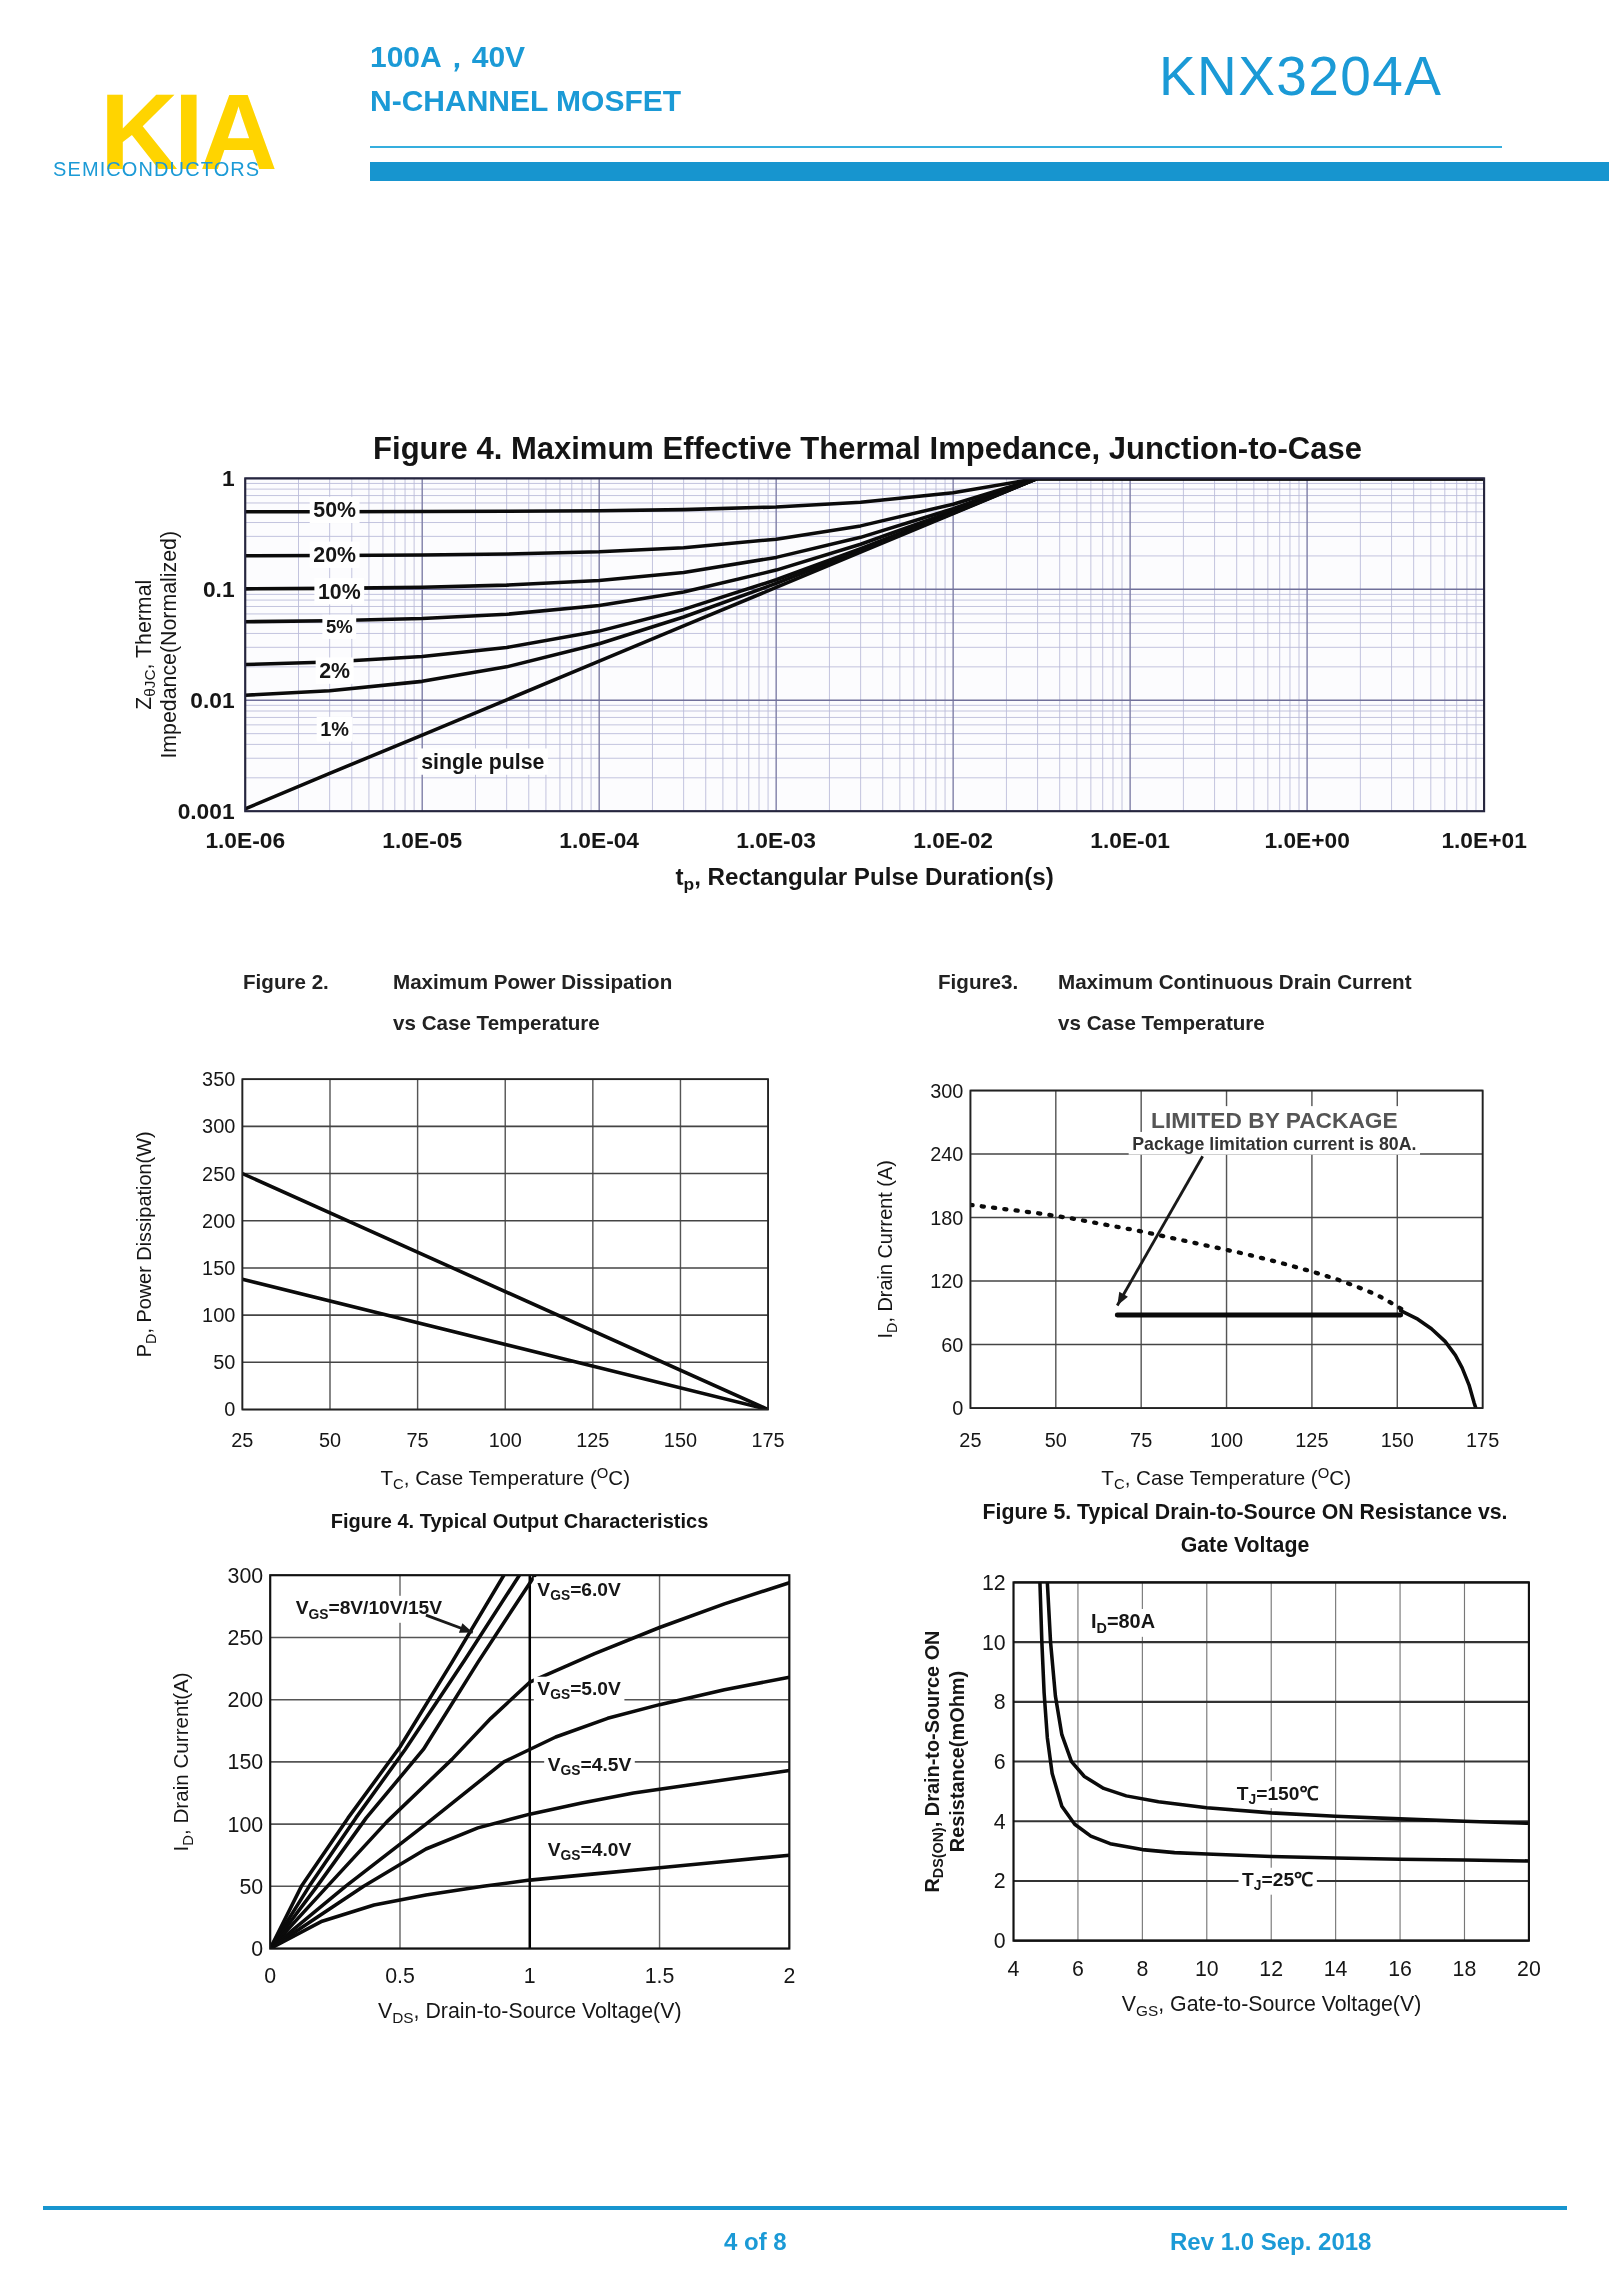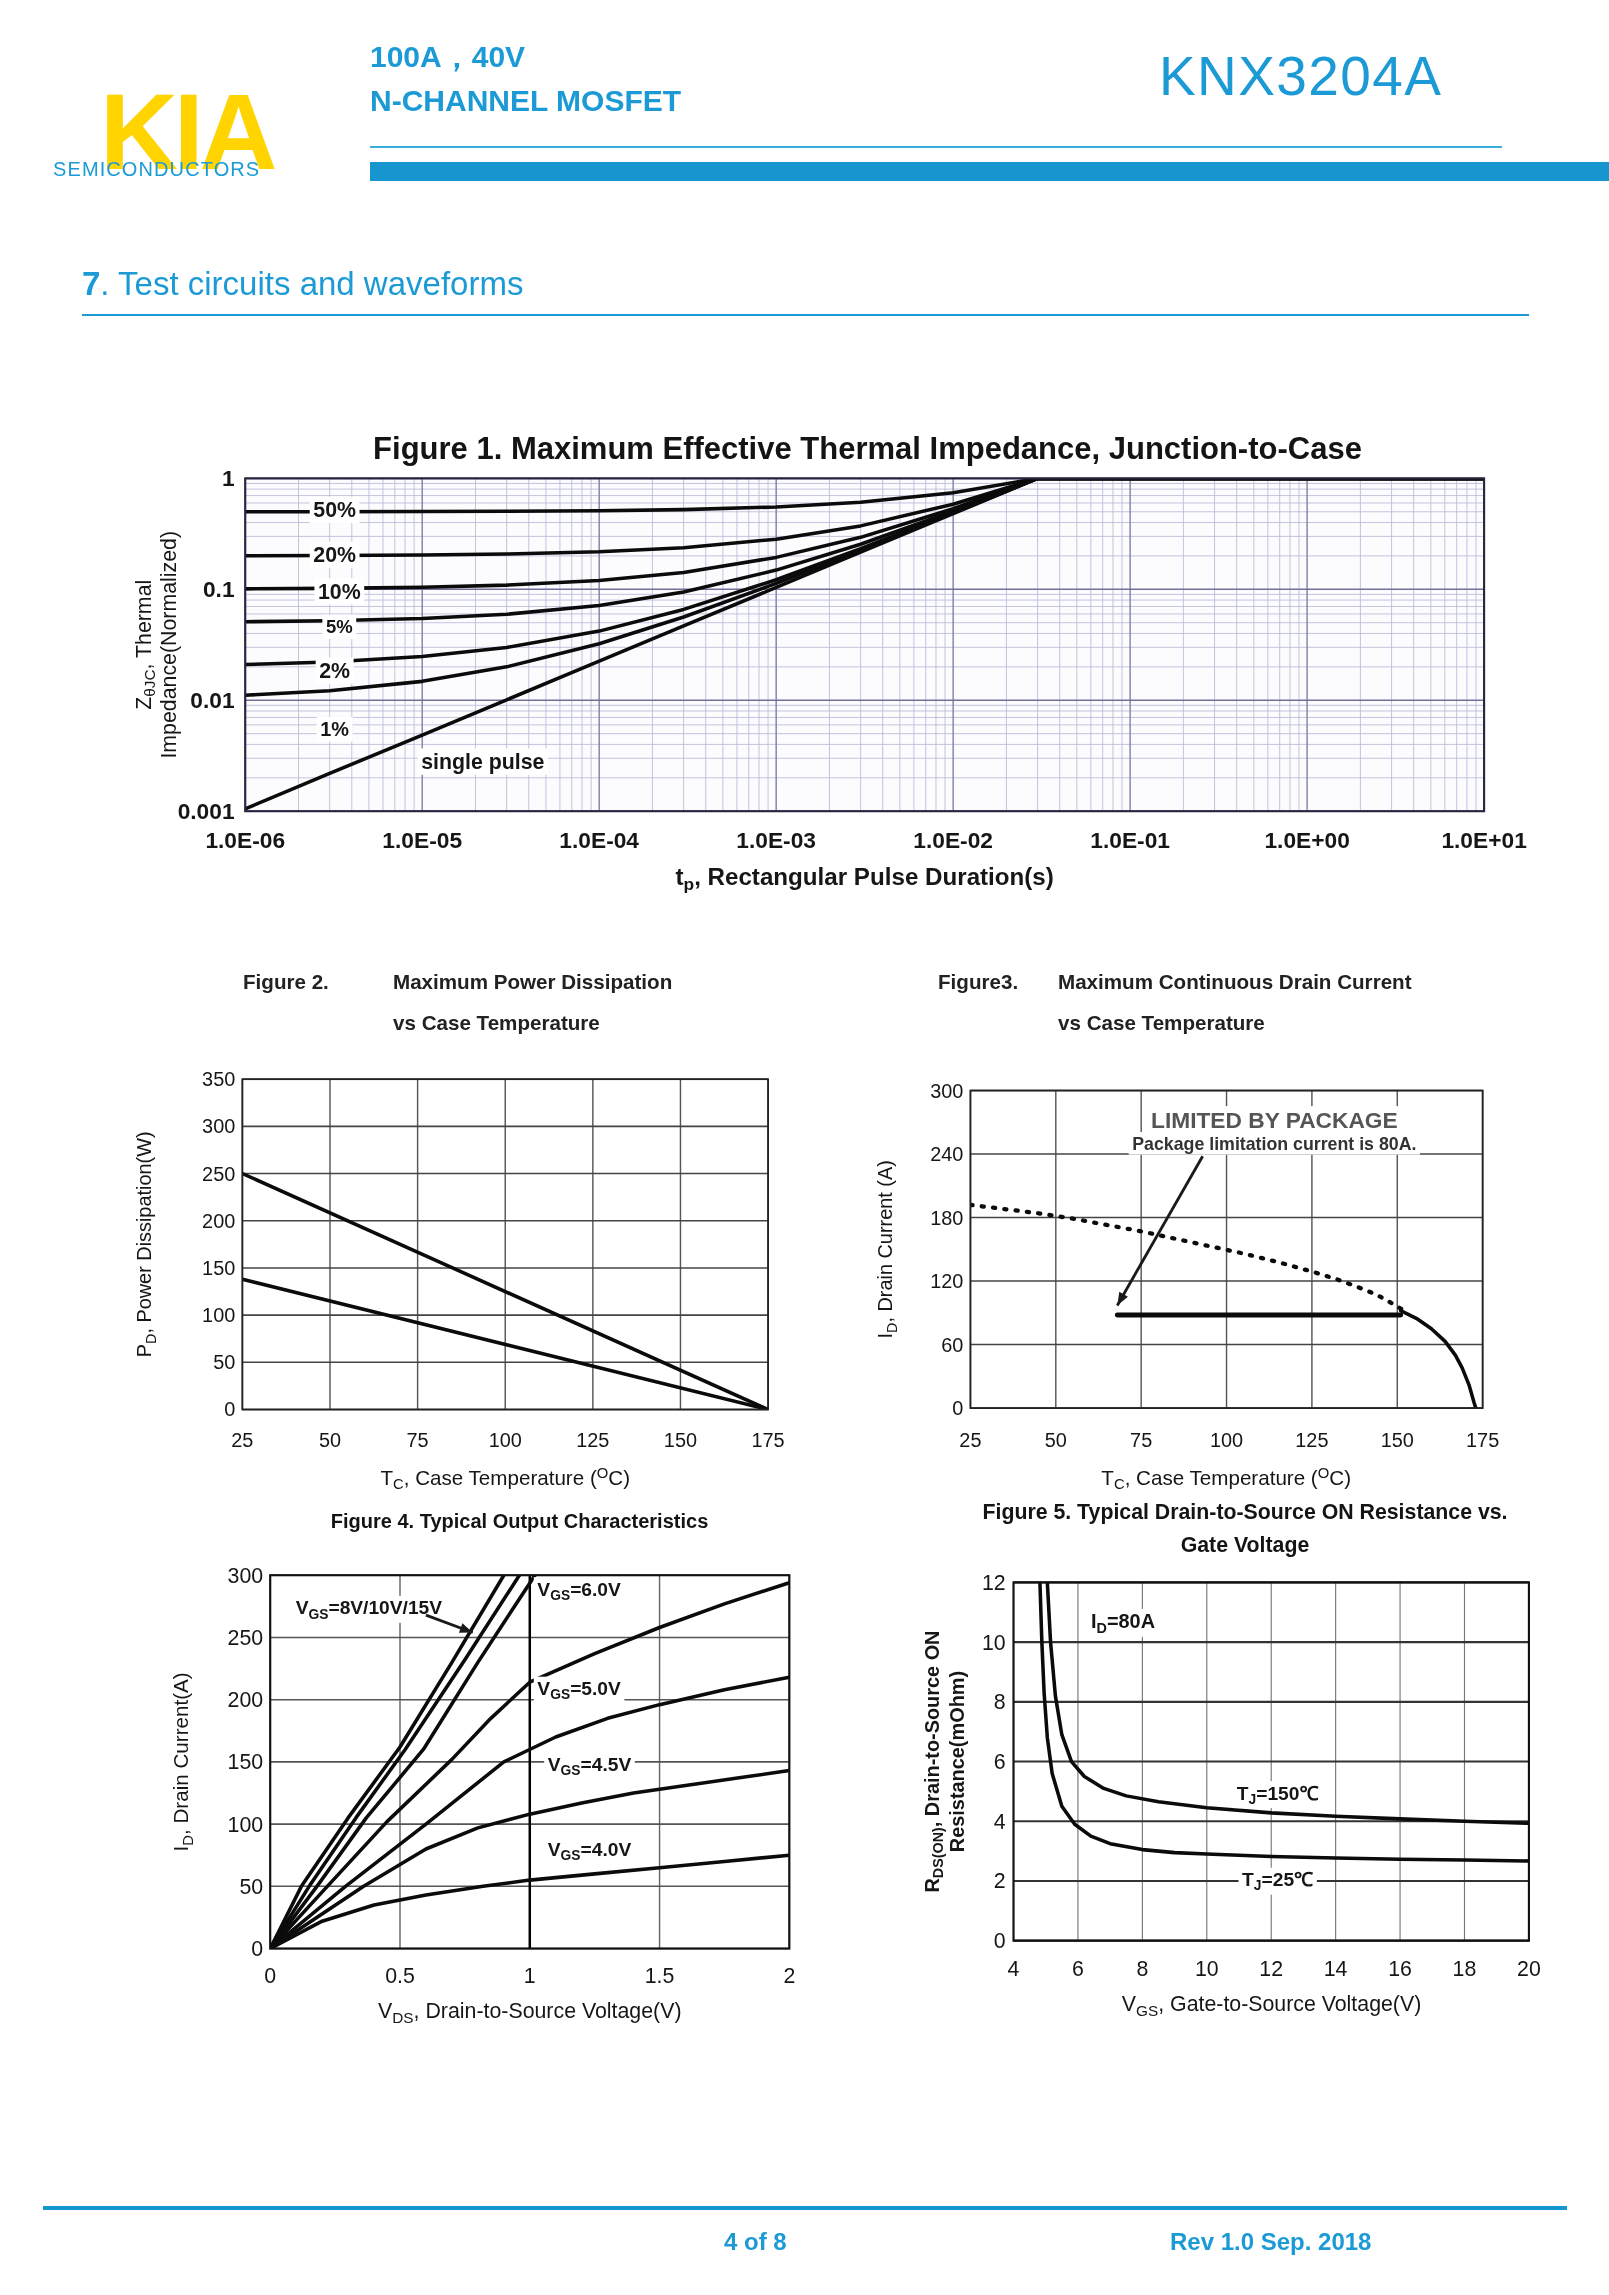--- a/index.html
+++ b/index.html
@@ -27,25 +27,22 @@
 <div id="page">
 
   <div class="abs logo" style="left:100px;top:30px;margin-top:48px;">KIA</div>
   <div class="abs logosub" style="left:53px;top:158px;">SEMICONDUCTORS</div>
   <div class="abs hdr-line1" style="left:370px;top:37px;">100A，40V</div>
   <div class="abs hdr-line2" style="left:370px;top:84px;">N-CHANNEL MOSFET</div>
   <div class="abs part" style="left:1159px;top:44px;">KNX3204A</div>
   <div class="abs rule-thin" style="left:370px;top:146px;width:1132px;"></div>
   <div class="abs rule-thick" style="left:370px;top:162px;width:1239px;"></div>
 
-  <div class="abs section" style="left:82px;top:265px;width:1447px;">
-    <b>7</b><span>. Test circuits and waveforms</span>
-  </div>
-
-  <div class="abs figtitle" style="left:249px;top:431px;width:1237px;font-size:31px;">Figure 1. Maximum Effective Thermal Impedance, Junction-to-Case</div>
+
+  <div class="abs figtitle" style="left:249px;top:431px;width:1237px;font-size:31px;">Figure 4. Maximum Effective Thermal Impedance, Junction-to-Case</div>
   <svg id="svg-fig1" style="left:135px;top:464px;" width="1369" height="459" viewBox="0 0 1925 645">
       <defs>
         <clipPath id="fig1-clip">
           <rect x="155" y="20" width="1742" height="468"></rect>
         </clipPath>
       </defs>
       <rect x="155" y="20" width="1742" height="468" fill="#fcfcfe"></rect>
       <line x1="229.9134646352365" y1="20" x2="229.9134646352365" y2="488" stroke="#b9bad8" stroke-width="1.2"></line>
       <line x1="273.7350322459503" y1="20" x2="273.7350322459503" y2="488" stroke="#b9bad8" stroke-width="1.2"></line>
       <line x1="304.826929270473" y1="20" x2="304.826929270473" y2="488" stroke="#b9bad8" stroke-width="1.2"></line>

